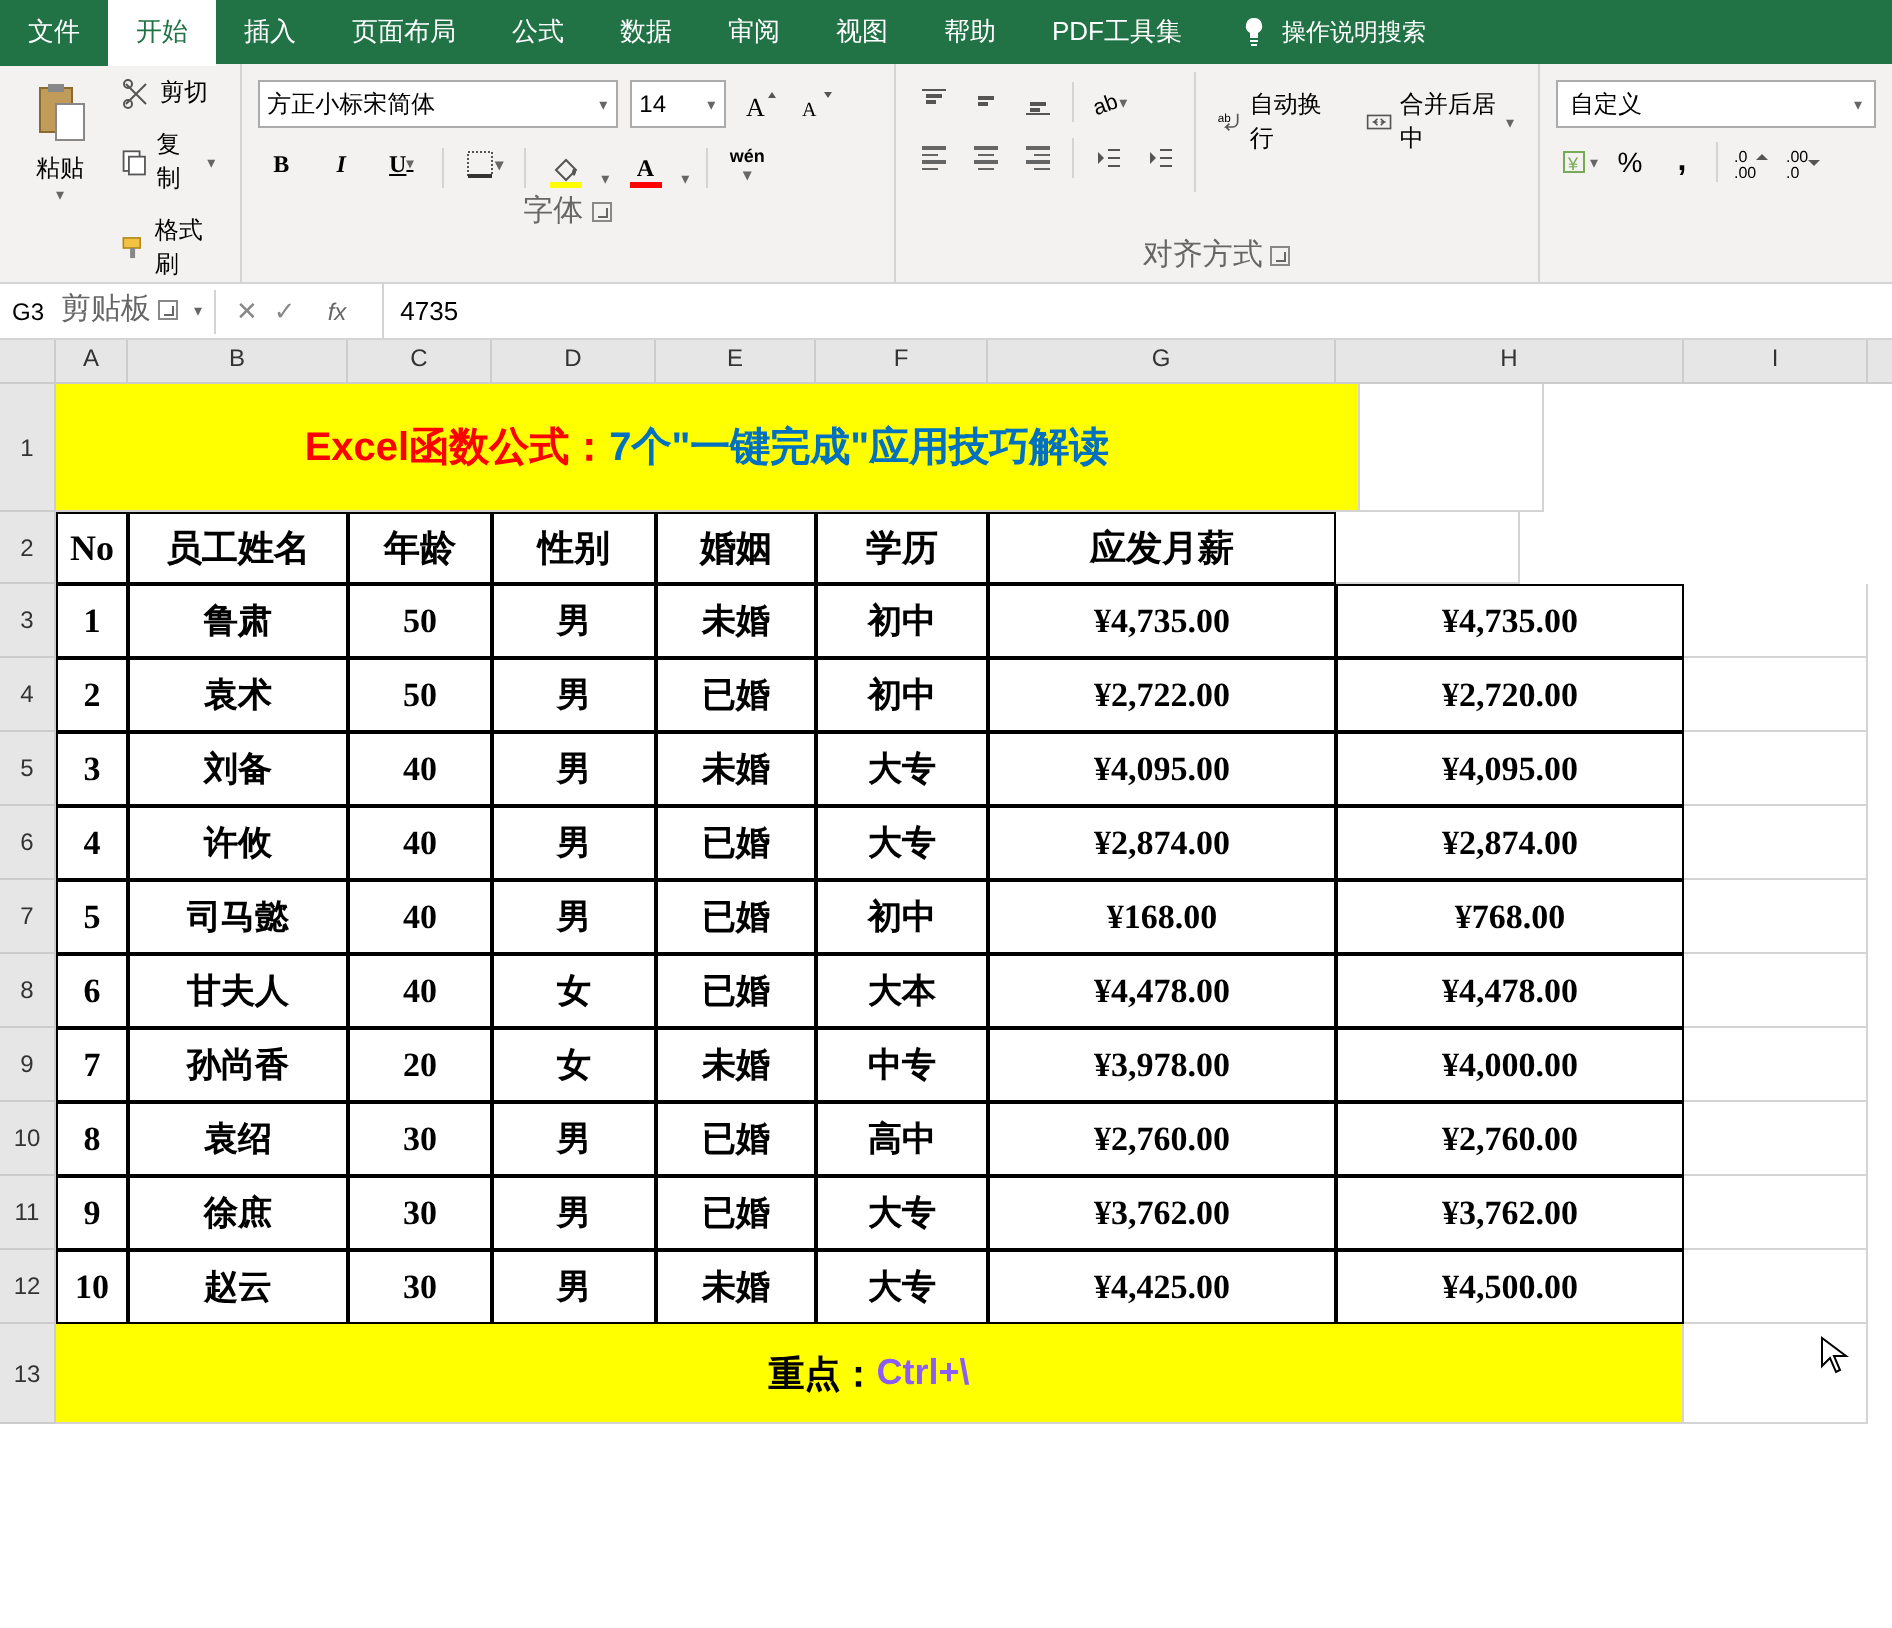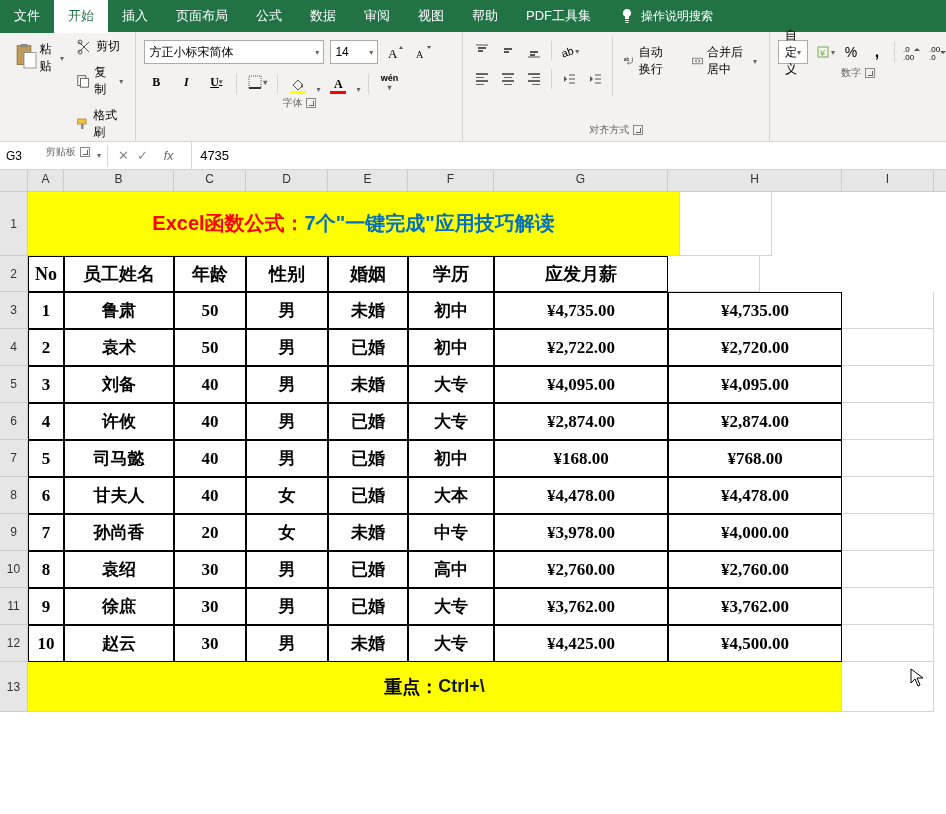--- a/index.html
+++ b/index.html
@@ -10,25 +10,25 @@
     .tab { padding: 8px 14px; cursor: pointer; font-size: 13px; }
     .tab.file { background: #217346; }
     .tab.active { background: #fff; color: #217346; }
     .tab-search { display: flex; align-items: center; gap: 6px; padding: 0 14px; }
     .bulb-icon { width: 16px; height: 16px; }
     
     
     .ribbon { background: #f3f2f1; border-bottom: 1px solid #d4d4d4; display: flex; height: 110px; }
     .ribbon-group { border-right: 1px solid #d4d4d4; padding: 4px 8px 0; display: flex; flex-direction: column; }
     .ribbon-group-content { flex: 1; display: flex; align-items: flex-start; gap: 4px; }
-    .ribbon-group-label { text-align: center; font-size: 10px; color: #666; padding: 2px 0 4px; display: flex; justify-content: center; align-items: center; gap: 4px; }
+    .ribbon-group-label { text-align: center; font-size: 15px; color: #666; padding: 2px 0 4px; display: flex; justify-content: center; align-items: center; gap: 4px; }
     .dialog-launcher { width: 10px; height: 10px; border: 1px solid #888; position: relative; cursor: pointer; }
     .dialog-launcher::after { content: ""; position: absolute; bottom: 1px; right: 1px; width: 4px; height: 4px; border-right: 1px solid #666; border-bottom: 1px solid #666; }
     
-    .paste-big { display: flex; flex-direction: row; align-items: center; padding: 4px; cursor: pointer; min-width: 44px; }
+    .paste-big { display: flex; flex-direction: column; align-items: center; padding: 4px; cursor: pointer; min-width: 44px; }
     .paste-big .icon { width: 32px; height: 32px; margin-bottom: 4px; }
     .small-btns { display: flex; flex-direction: column; gap: 5px; }
     .small-btn { display: flex; align-items: center; gap: 4px; cursor: pointer; padding: 2px 4px; }
     .small-btn .ic { width: 16px; height: 16px; }
     .dd-arrow { font-size: 8px; color: #666; }
     
     .font-group-content { display: flex; flex-direction: column; gap: 6px; width: 310px; padding-top: 4px; }
     .font-row { display: flex; align-items: flex-end; gap: 6px; }
     .font-name-box { border: 1px solid #ababab; background: #fff; padding: 2px 4px; width: 180px; font-size: 12px; height: 24px; display: flex; align-items: center; justify-content: space-between; }
     .font-size-box { border: 1px solid #ababab; background: #fff; padding: 2px 4px; width: 48px; font-size: 12px; height: 24px; display: flex; align-items: center; justify-content: space-between; }
@@ -40,21 +40,21 @@
     .color-bar { height: 3px; width: 16px; }
     
     .align-group-content { display: flex; flex-direction: column; gap: 6px; padding-top: 4px; }
     .align-row { display: flex; align-items: center; gap: 4px; }
     .align-btn { width: 22px; height: 22px; display: flex; align-items: center; justify-content: center; cursor: pointer; }
     .align-lines { display: flex; flex-direction: column; gap: 2px; align-items: flex-start; }
     .align-lines span { display: block; height: 1.5px; background: #666; }
     .wrap-btn, .merge-btn { display: flex; align-items: center; gap: 4px; padding: 2px 4px; cursor: pointer; }
     .wrap-btn .ic, .merge-btn .ic { width: 16px; height: 16px; }
     
-    .number-group-content { display: flex; flex-direction: row; gap: 6px; width: 160px; padding-top: 4px; }
+    .number-group-content { display: flex; flex-direction: column; gap: 6px; width: 160px; padding-top: 4px; }
     .number-format-box { border: 1px solid #ababab; background: #fff; padding: 2px 6px; height: 24px; display: flex; align-items: center; justify-content: space-between; }
     
     
     .formula-bar { display: flex; align-items: center; border-bottom: 1px solid #d4d4d4; height: 28px; background: #fff; }
     .name-box { width: 108px; border-right: 1px solid #d4d4d4; padding: 4px 6px; display: flex; justify-content: space-between; align-items: center; }
     .fx-btns { display: flex; align-items: center; gap: 8px; padding: 0 10px; border-right: 1px solid #d4d4d4; height: 100%; }
     .fx-btn { cursor: pointer; color: #888; font-size: 13px; }
     .fx-label { font-style: italic; color: #666; padding: 0 8px; }
     .formula-input { flex: 1; padding: 4px 8px; font-size: 13px; }
     
@@ -69,21 +69,21 @@
     
     .title-row .banner { background: #ffff00; font-weight: bold; font-size: 20px; justify-content: center; color: #000; }
     .title-row .banner .red { color: red; }
     .title-row .banner .blue { color: #0070c0; }
     
     .data-cell { border: 1px solid #000; font-family: SimSun, serif; font-size: 17px; font-weight: bold; justify-content: center; background: #fff; }
     .hdr-cell { border: 1px solid #000; font-family: SimSun, serif; font-size: 18px; font-weight: bold; justify-content: center; background: #fff; }
     
     .footer-row .banner { background: #ffff00; font-weight: bold; font-size: 18px; justify-content: center; }
     .footer-row .banner .black { color: #000; }
-    .footer-row .banner .red { color: #0f172a; }
+    .footer-row .banner .red { color: #8b5cf6; }
     
     .cursor-arrow { position: absolute; right: 20px; bottom: 24px; }
     
     .cw-A { width: 36px; } .cw-B { width: 110px; } .cw-C { width: 72px; } .cw-D { width: 82px; }
     .cw-E { width: 80px; } .cw-F { width: 86px; } .cw-G { width: 174px; } .cw-H { width: 174px; } .cw-I { width: 92px; }
   </style>
 </head>
 <body>
 
 <div class="titlebar">
@@ -351,24 +351,20 @@
           </div>
         <div class="align-btn">
             <svg width="18" height="16">
               <text x="0" y="8" font-size="8">.00</text>
               <text x="0" y="16" font-size="8">.0</text>
               <path d="M14 10l-3-3h6z" fill="#555"></path>
             </svg>
           </div>
       </div>
     </div>
-    <div class="ribbon-group-label">
-      <span>数字</span>
-      <span class="dialog-launcher"></span>
-    </div>
   </div>
 </div>
 
 <div class="formula-bar">
   <div class="name-box">
     <span>G3</span>
     <span class="dd-arrow">▾</span>
   </div>
   <div class="fx-btns">
     <span class="fx-btn">✕</span>

